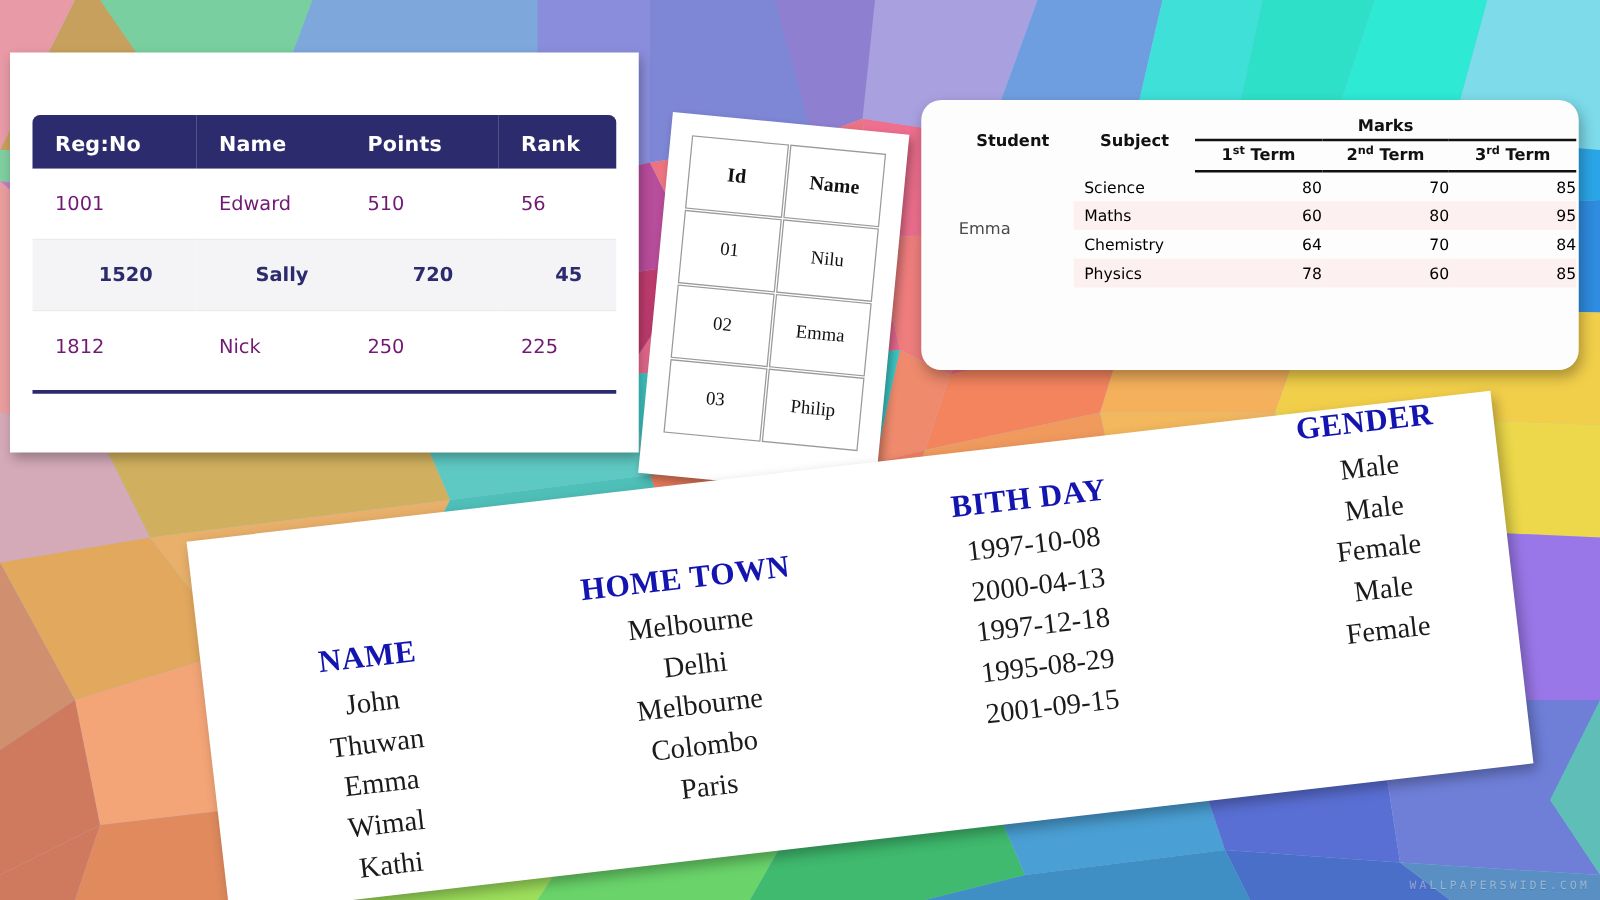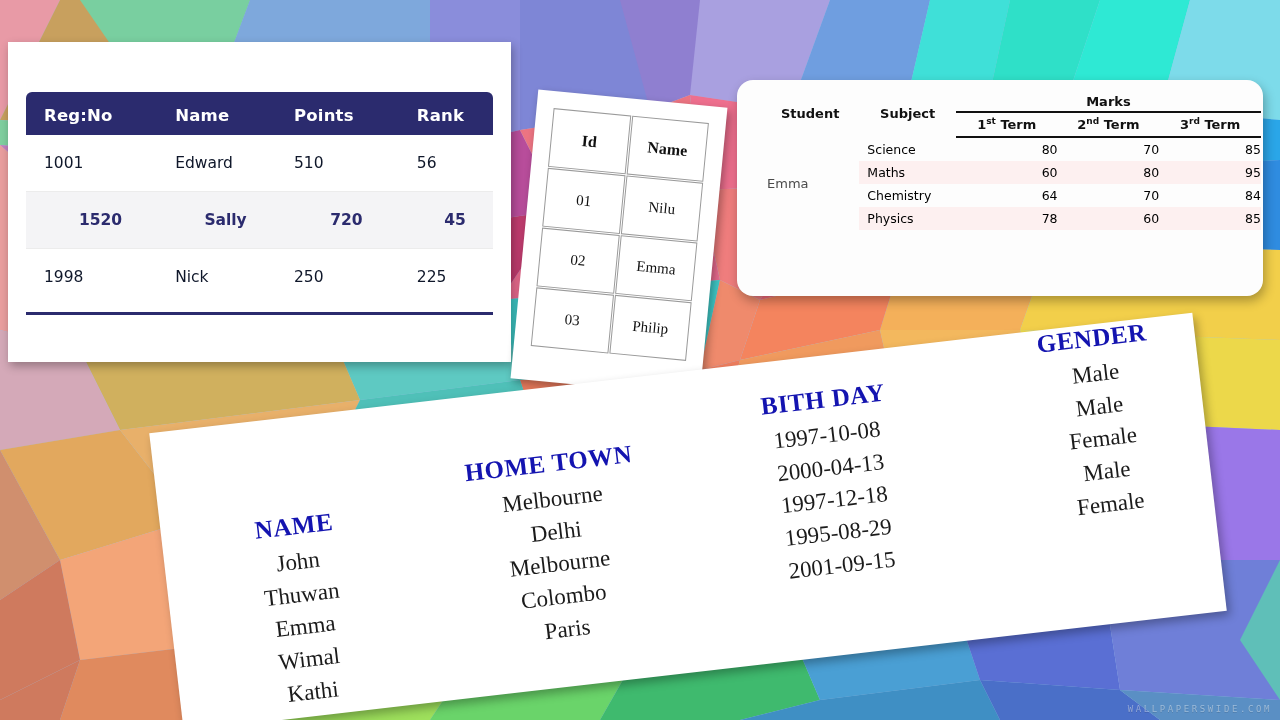--- a/index.html
+++ b/index.html
@@ -64,21 +64,21 @@
     font-size: 16.5px;
     font-weight: bold;
     text-align: left;
     padding: 14px 0 10px 18px;
     letter-spacing: 0.2px;
   }
   #points-table thead tr th:first-child { border-top-left-radius: 6px; }
   #points-table thead tr th:last-child  { border-top-right-radius: 6px; }
   #points-table td {
     font-size: 15.5px;
-    color: #0f172a;
+    color: #701a75;
     text-align: left;
     padding: 19px 0 19px 18px;
     border-bottom: 1px solid #ececec;
     background: #ffffff;
   }
   #points-table tr.highlight td {
     background: #f4f4f6;
     color: #2b2b6e;
     font-weight: bold;
     text-align: center;
@@ -333,21 +333,21 @@
           <td>510</td>
           <td>56</td>
         </tr>
         <tr class="highlight">
           <td>1520</td>
           <td>Sally</td>
           <td>720</td>
           <td>45</td>
         </tr>
         <tr class="last-row">
-          <td>1998</td>
+          <td>1812</td>
           <td>Nick</td>
           <td>250</td>
           <td>225</td>
         </tr>
       </tbody>
     </table>
     <div id="points-footrule"></div>
   </div>
 
   <div id="card-idname">

